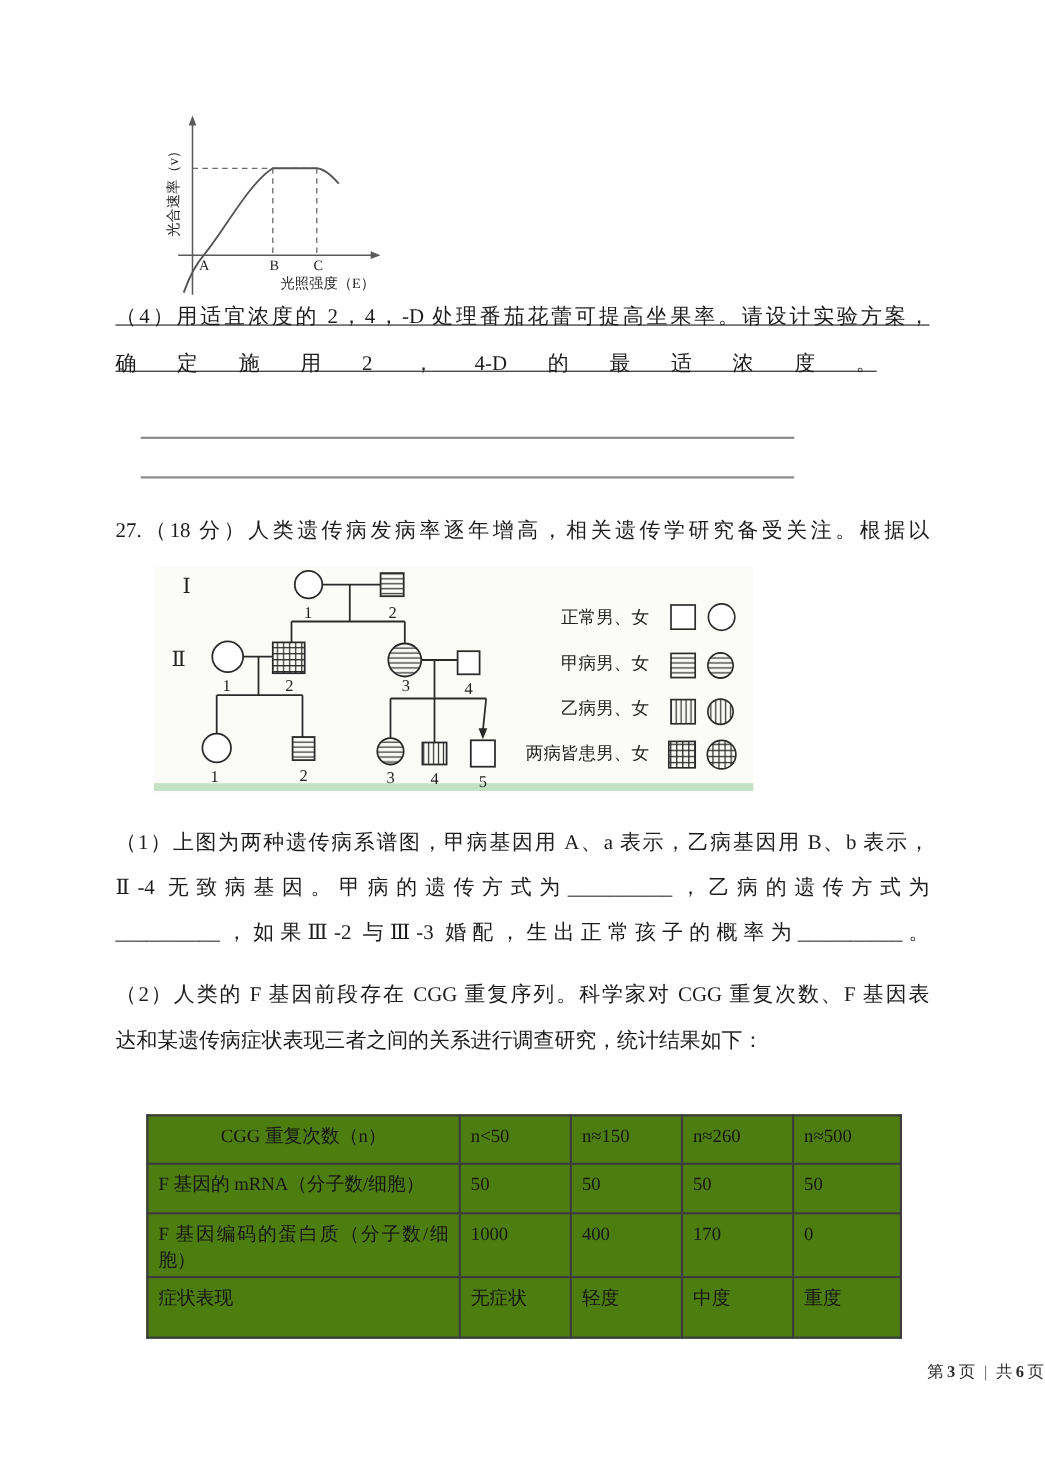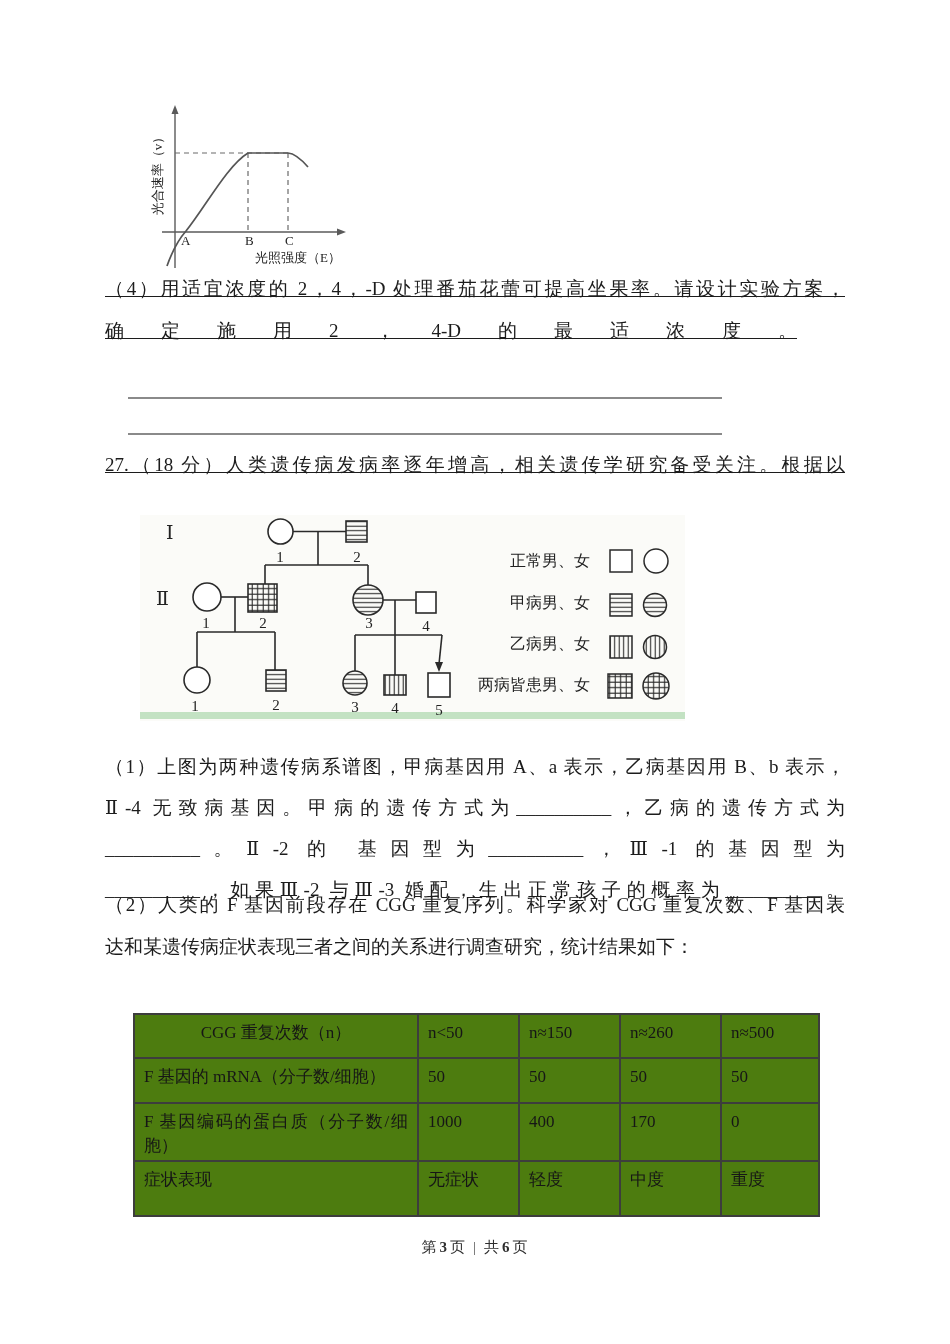--- a/index.html
+++ b/index.html
@@ -29,21 +29,21 @@
     font-size:17px; line-height:24px;
     padding:6px 9px 2px 9px;
     vertical-align:top;
     color:#161616;
   }
   table.dt td.c { text-align:center; }
   table.dt td.jj { text-align:justify; }
   .rh0 { height:44px; } .rh1 { height:45px; } .rh2 { height:50px; } .rh3 { height:55px;margin-left:12px; }
 
   
-  .footer { position:absolute; top:1238px; left:0; width:950px; text-align:center;
+  .footer { position:absolute; top:1238px; left:0; width:950px; text-align:right;
             font-size:15px; color:#2e2e2e; letter-spacing:1px; }
   .footer .fnum { font-weight:bold; padding:0 2px; }
   .footer .fsep { color:#555; padding:0 7px; }
 
   svg text { font-family:"Liberation Serif","DejaVu Serif",serif; fill:#222; }
 </style>
 </head>
 <body>
 
 <svg class="abs" style="left:150px; top:98px;" width="215" height="175" viewBox="0 0 215 175">
@@ -71,21 +71,21 @@
   <text x="148" y="164" font-size="13" text-anchor="middle">光照强度（E）</text>
 </svg>
 
 <div class="para" style="top:268px;text-decoration:underline;">
   <div class="jline">（4）用适宜浓度的 2，4，-D 处理番茄花蕾可提高坐果率。请设计实验方案，</div>
   <div class="jline spread">确定施用2，4-D的最适浓度。</div>
 </div>
 <div class="answer-line" style="top:397px;"></div>
 <div class="answer-line" style="top:433px;"></div>
 
-<div class="para" style="top:444px;text-decoration:underline;">
+<div class="para" style="top:462px;">
   <div class="jline">27.（18 分）人类遗传病发病率逐年增高，相关遗传学研究备受关注。根据以</div>
 </div>
 
 <svg class="abs" style="left:140px; top:515px;" width="545" height="206" viewBox="0 0 545 206">
   <defs>
     <pattern id="ph" patternUnits="userSpaceOnUse" width="6" height="4.5">
       <path d="M0,2.2 H6" stroke="#2a2a2a" stroke-width="1.1"></path>
     </pattern>
     <pattern id="pv" patternUnits="userSpaceOnUse" width="4.5" height="6">
       <path d="M2.2,0 V6" stroke="#2a2a2a" stroke-width="1.1"></path>
@@ -160,21 +160,20 @@
 
     <text x="450" y="175" font-size="16" text-anchor="end">两病皆患男、女</text>
     <rect x="468" y="159" width="24" height="24" fill="url(#pg)" stroke="#2a2a2a" stroke-width="1.5"></rect>
     <circle cx="516" cy="171" r="13" fill="url(#pg)" stroke="#2a2a2a" stroke-width="1.5"></circle>
   </g>
 </svg>
 
 <div class="para" style="top:746px;">
   <div class="jline" style="height:41px;line-height:41px;">（1）上图为两种遗传病系谱图，甲病基因用 A、a 表示，乙病基因用 B、b 表示，</div>
   <div class="jline" style="height:41px;line-height:41px;">Ⅱ-4 无致病基因。甲病的遗传方式为__________，乙病的遗传方式为</div>
-  <div class="jline" style="height:41px;line-height:41px;">__________。Ⅱ-2 的 基因型为__________，Ⅲ-1 的基因型为</div>
   <div class="jline" style="height:41px;line-height:41px;">__________，如果Ⅲ-2 与Ⅲ-3 婚配，生出正常孩子的概率为__________。</div>
 </div>
 
 <div class="para" style="top:884px;">
   <div class="jline">（2）人类的 F 基因前段存在 CGG 重复序列。科学家对 CGG 重复次数、F 基因表</div>
   <div class="tline">达和某遗传病症状表现三者之间的关系进行调查研究，统计结果如下：</div>
 </div>
 
 <table class="dt">
   <colgroup>

